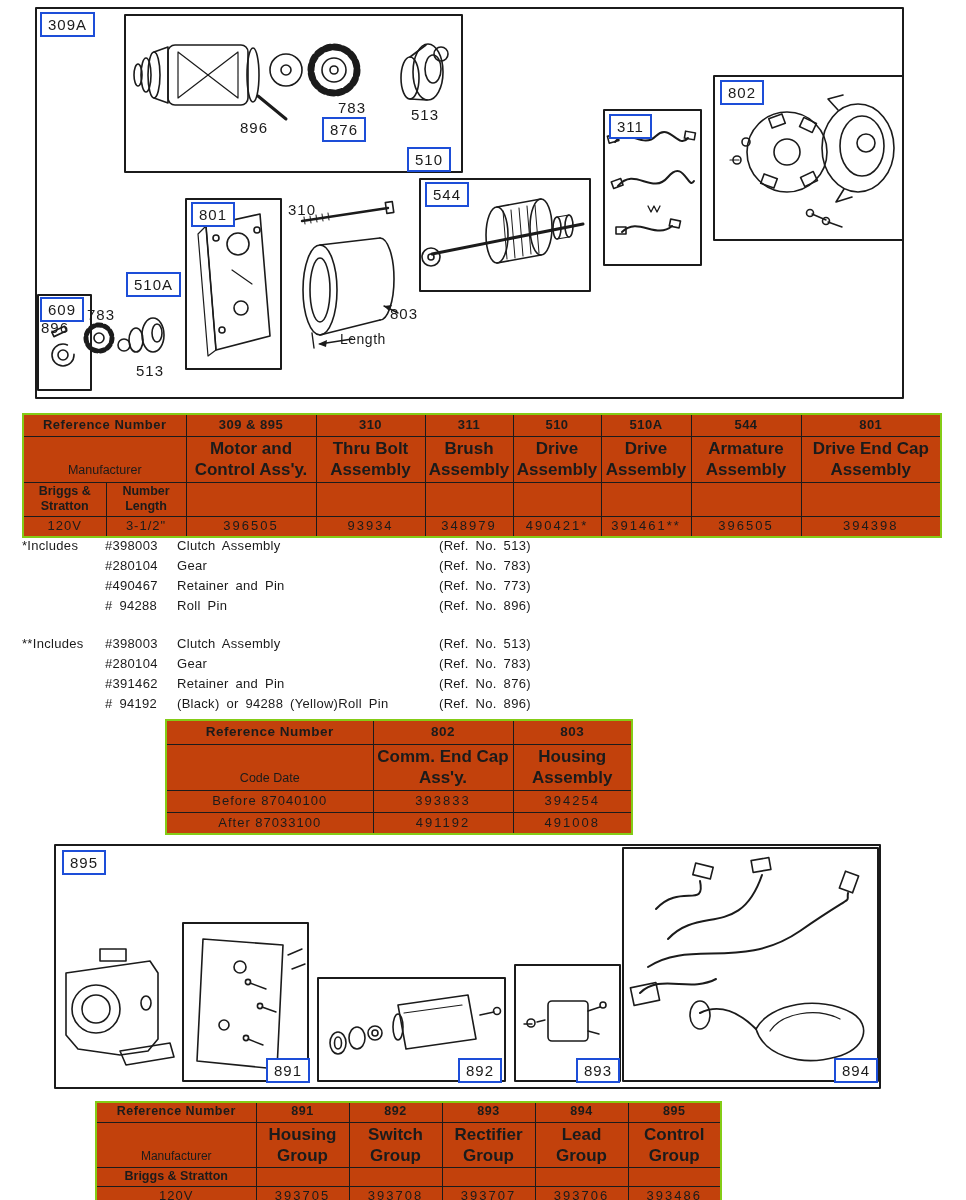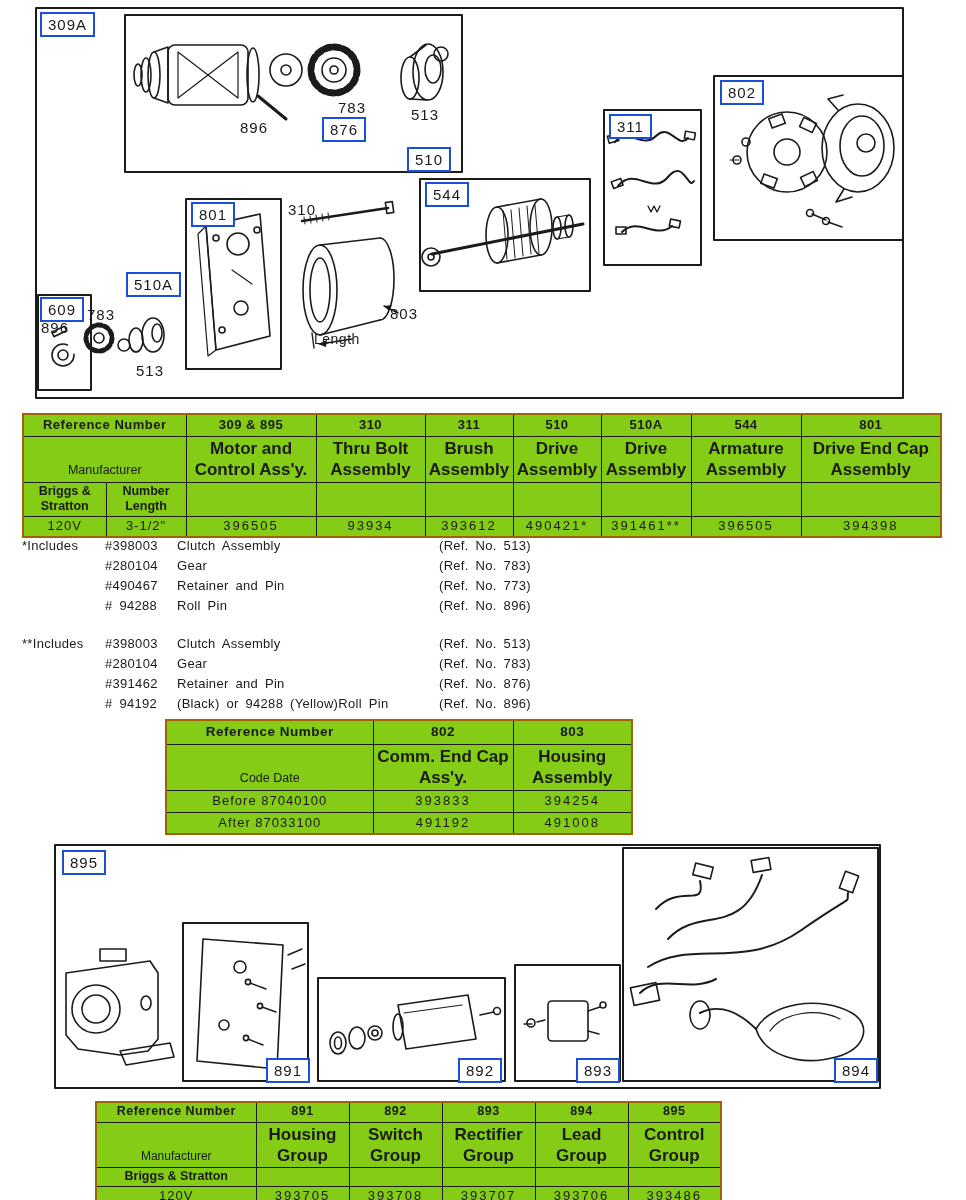--- a/index.html
+++ b/index.html
@@ -21,21 +21,21 @@
   }
   .plabel{
     position:absolute;font-size:15px;line-height:18px;letter-spacing:1px;
     white-space:nowrap;background:transparent;
   }
   .plabel.small{font-size:14px;letter-spacing:.5px}
 
   
   .ptable{
     position:absolute;border-collapse:collapse;table-layout:fixed;
-    background:#84cc16;border:2px solid #a16207;
+    background:#c2410c;border:2px solid #84cc16;
   }
   .ptable td{
     border:1.5px solid #1b1b1b;text-align:center;vertical-align:middle;
     padding:1px 2px;font-size:12.5px;line-height:1.25;
   }
   .ptable .hrow td{font-weight:bold;font-size:13px;letter-spacing:.5px}
   .ptable .asm{font-weight:bold;font-size:17px}
   .ptable .mfr{font-weight:normal;vertical-align:bottom;padding-bottom:3px}
   .ptable .sub{font-weight:bold;font-size:12.5px}
   .ptable .num{letter-spacing:2px;font-size:13px}
@@ -213,21 +213,21 @@
     <div class="boxlabel" style="left:40px;top:297px">609</div>
 
     <div class="plabel" style="left:240px;top:119px">896</div>
     <div class="plabel" style="left:338px;top:99px">783</div>
     <div class="plabel" style="left:411px;top:106px">513</div>
     <div class="plabel" style="left:288px;top:201px">310</div>
     <div class="plabel" style="left:390px;top:305px">803</div>
     <div class="plabel" style="left:41px;top:319px">896</div>
     <div class="plabel" style="left:87px;top:306px">783</div>
     <div class="plabel" style="left:136px;top:362px">513</div>
-    <div class="plabel small" style="left:314px;top:330px">Length</div>
+    <div class="plabel small" style="left:340px;top:330px">Length</div>
   </div>
 
   <table class="ptable t1" style="left:22px;top:413px;width:918px">
     <colgroup>
       <col style="width:83px">
         <col style="width:80px">
         <col style="width:130px">
         <col style="width:109px">
       <col style="width:88px">
         <col style="width:88px">
@@ -265,21 +265,21 @@
       <td></td>
       <td></td>
       <td></td>
       <td></td>
     </tr>
     <tr>
       <td class="rowlbl">120V</td>
       <td class="rowlbl">3-1/2"</td>
       <td class="num">396505</td>
       <td class="num">93934</td>
-      <td class="num">393612</td>
+      <td class="num">348979</td>
       <td class="num">490421*</td>
       <td class="num">391461**</td>
       <td class="num">396505</td>
       <td class="num">394398</td>
     </tr>
   </tbody>
     </table>
 
   <div class="fnote" style="left:22px;top:536px;width:620px">
     <div class="fnrow">

